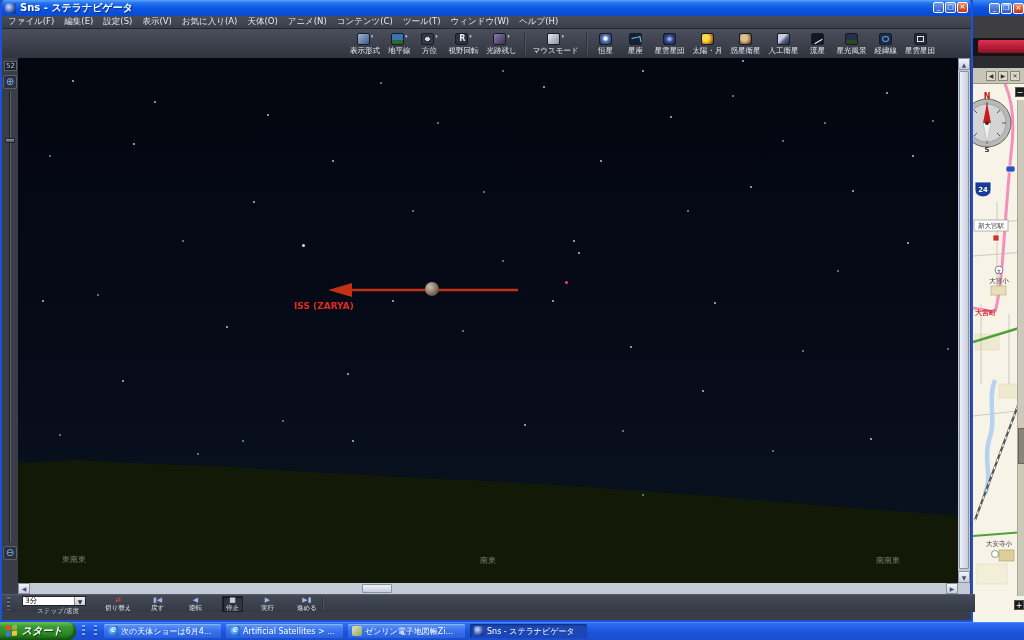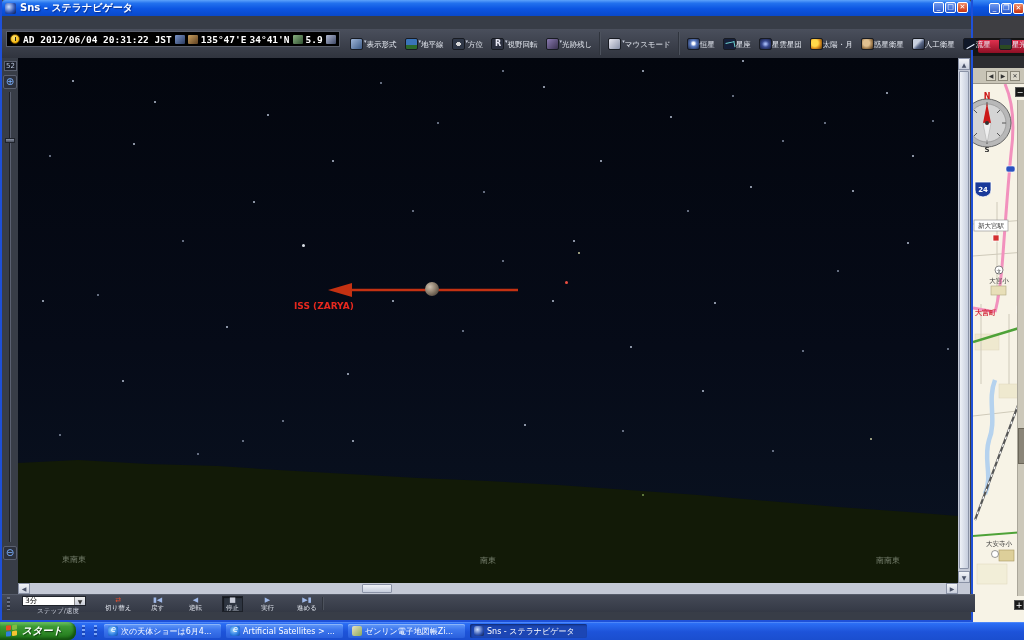--- a/index.html
+++ b/index.html
@@ -49,21 +49,21 @@
   .mini-ico{width:10px;height:9px;border-radius:1px;flex:none;}
 
   #object-row{position:absolute;left:4px;top:46px;height:12px;display:flex;align-items:center;gap:3px;}
   #object-combo{width:118px;height:12px;background:#fff;border:1px solid #20242c;display:flex;}
   #object-sel{flex:1;background:#2b52c8;color:#fff;font-size:8.5px;line-height:10px;padding:0 2px;overflow:hidden;white-space:nowrap;}
   .combo-arrow{width:11px;background:linear-gradient(180deg,#f0f0f0,#c8ccd8);border-left:1px solid #888;
     color:#333;font-size:6px;line-height:10px;text-align:center;}
   .obj-mini-btn{width:12px;height:11px;border:1px solid #5a6070;border-radius:1px;font-size:7px;line-height:9px;text-align:center;color:#9fc0f0;background:#2d313c;}
 
   #view-buttons{position:absolute;left:344px;top:0;height:29px;display:flex;align-items:stretch;}
-  .tb-btn{display:flex;flex-direction:row;align-items:center;justify-content:center;padding:1px 4px 0;min-width:30px;}
+  .tb-btn{display:flex;flex-direction:column;align-items:center;justify-content:center;padding:1px 4px 0;min-width:30px;}
   .tb-icon-row{display:flex;align-items:flex-start;}
   .tb-icon{width:13px;height:12px;border-radius:2px;border:1px solid #181b22;}
   .dd{color:#c8cedc;font-size:5px;line-height:6px;margin-left:1px;}
   .tb-label{color:#e8ecf4;font-size:7.5px;margin-top:1px;white-space:nowrap;}
   .tb-sep{width:2px;margin:3px 3px;background:linear-gradient(90deg,#20242c,#5c626e);}
 
   
   .ic-display{background:linear-gradient(135deg,#9fb6d8,#3c5a86);}
   .ic-horizon{background:linear-gradient(180deg,#3a74b8 55%,#2c6a2c 55%);}
   .ic-direction{background:radial-gradient(circle,#d8d8d8 30%,#303848 32%);}
@@ -271,33 +271,35 @@
     <div id="titlebar">
       <span id="app-icon"></span>
       <span id="title-text">Sns - ステラナビゲータ</span>
       <span id="win-controls">
         <span class="xp-btn">_</span>
         <span class="xp-btn">□</span>
         <span class="xp-btn close">✕</span>
       </span>
     </div>
 
+    <div id="menubar">
+      <span class="menu-item">ファイル(F)</span>
+      <span class="menu-item">編集(E)</span>
+      <span class="menu-item">設定(S)</span>
+      <span class="menu-item">表示(V)</span>
+      <span class="menu-item">お気に入り(A)</span>
+      <span class="menu-item">天体(O)</span>
+      <span class="menu-item">アニメ(N)</span>
+      <span class="menu-item">コンテンツ(C)</span>
+      <span class="menu-item">ツール(T)</span>
+      <span class="menu-item">ウィンドウ(W)</span>
+      <span class="menu-item">ヘルプ(H)</span>
+    </div>
 
     <div id="toolbar">
-      <div id="date-panel">
-        <span id="clock-icon"></span>
-        <span class="date-text">AD 2012/06/04 20:31:22 JST</span>
-        <span class="mini-ico" style="background:linear-gradient(135deg,#7a94c8,#2c3c60)"></span>
-        <span class="mini-ico" style="background:linear-gradient(135deg,#c8a060,#604020)"></span>
-        <span class="date-text">135°47'E</span>
-        <span class="date-text">34°41'N</span>
-        <span class="mini-ico" style="background:linear-gradient(135deg,#88b080,#305030)"></span>
-        <span class="date-text">5.9</span>
-        <span class="mini-ico" style="background:linear-gradient(135deg,#b0b8d0,#404a68)"></span>
-      </div>
 
       <div id="object-row">
         <span id="object-combo">
           <span id="object-sel">土星</span>
           <span class="combo-arrow">▼</span>
         </span>
         <span class="obj-mini-btn">⊕</span>
         <span class="obj-mini-btn" style="color:#e08a60">➤</span>
       </div>
 

